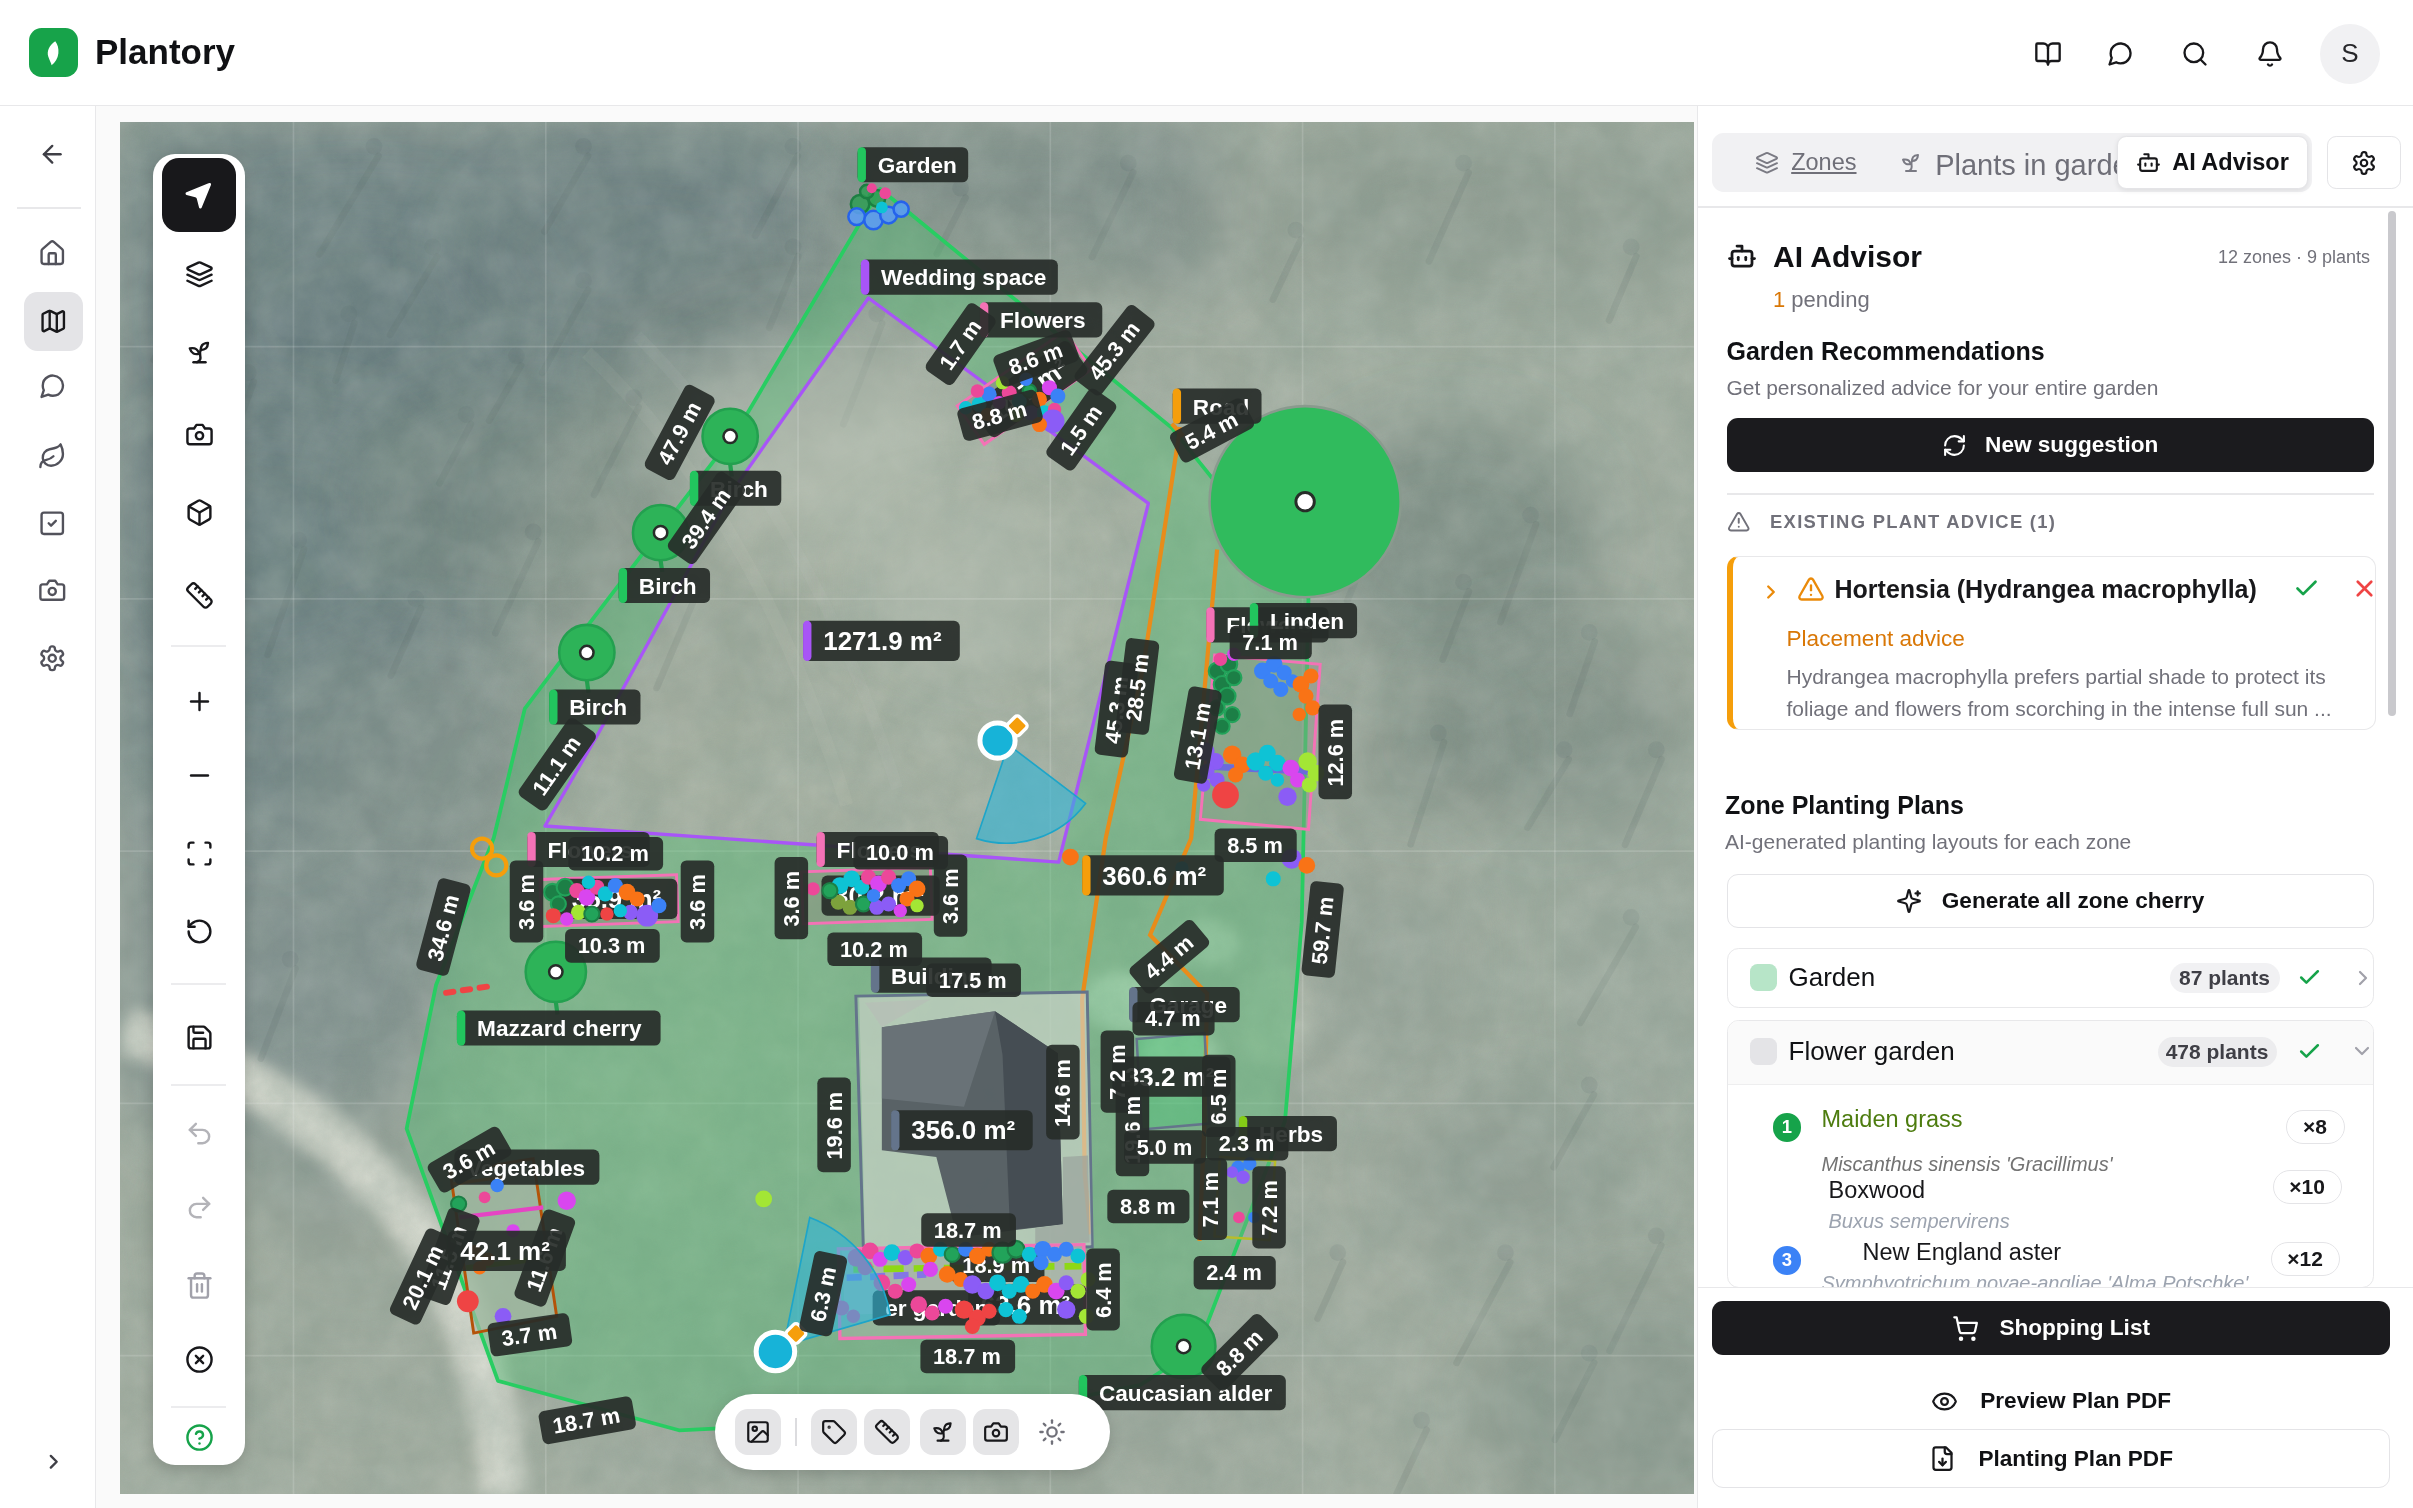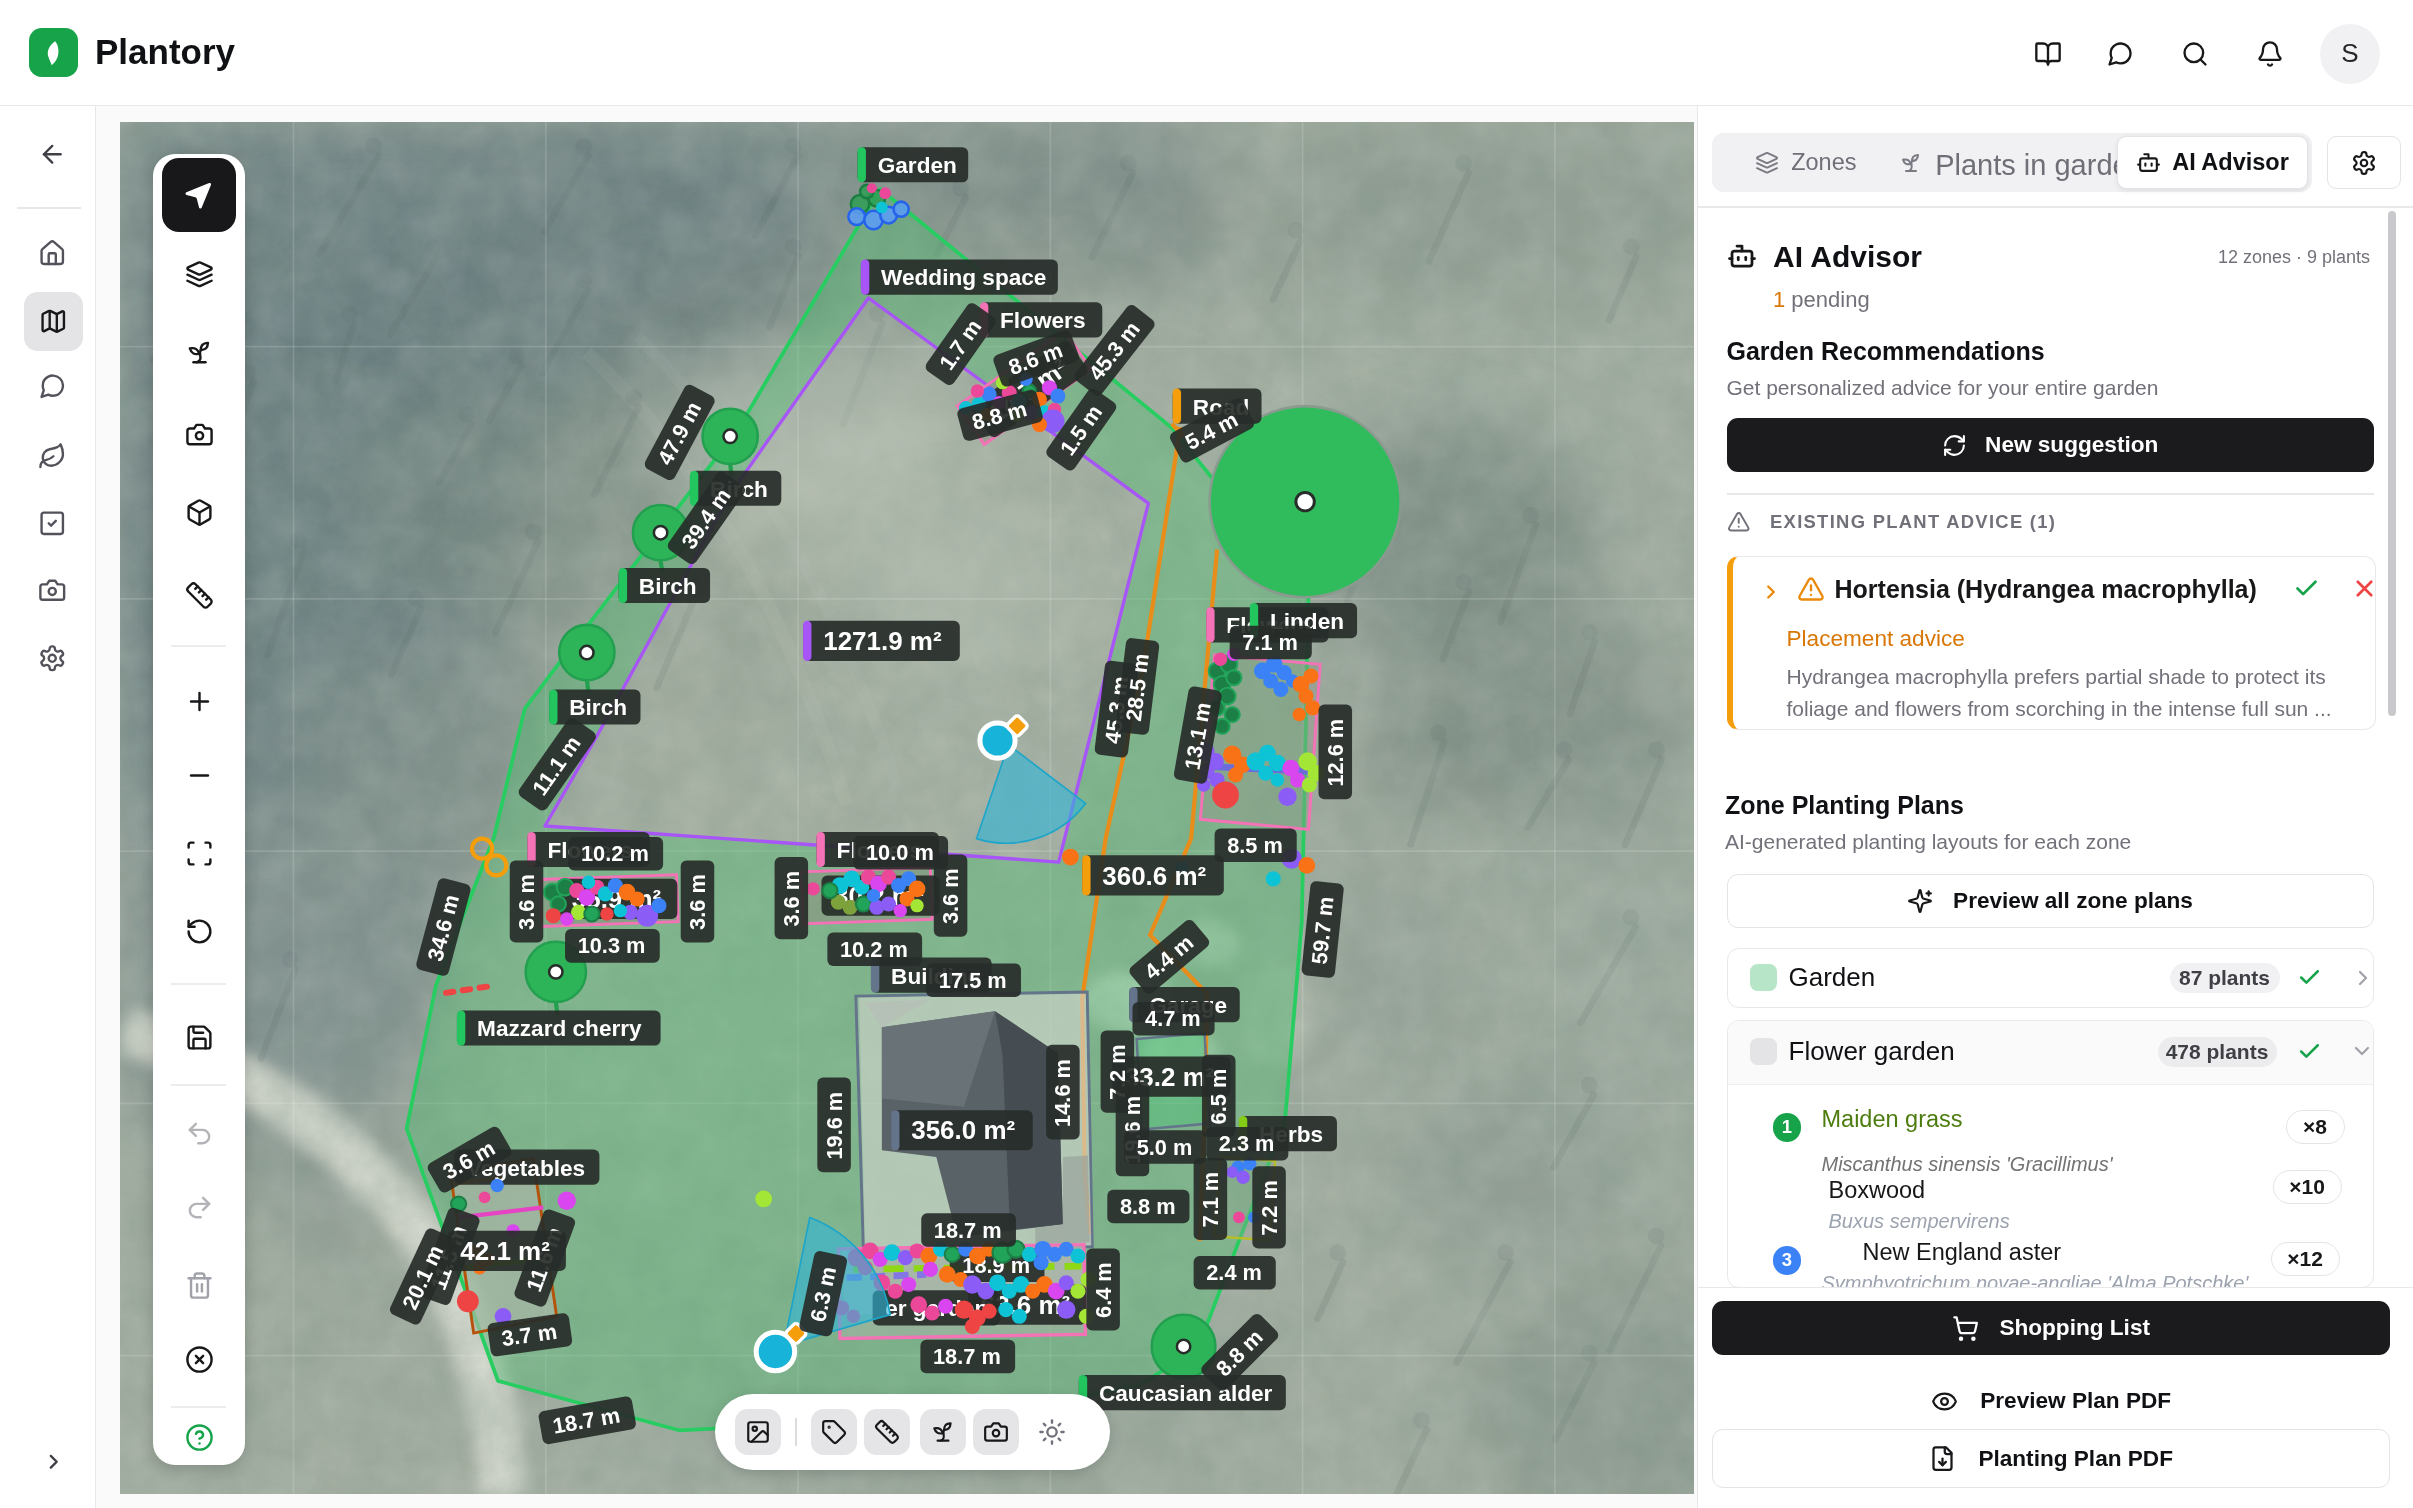--- a/index.html
+++ b/index.html
@@ -1048,21 +1048,21 @@
 
 <div class="abs" style="left:1697px;top:106px;width:717px;height:1402px;background:#fff;border-left:1.7px solid #e8e8ea;z-index:5;">
 
   <div class="abs" style="left:14.2px;top:27px;width:600px;height:59px;background:#f1f1f3;border-radius:11.7px;">
 
     <div class="abs" style="left:43px;top:17.6px;"><svg width="24" height="24" viewBox="0 0 24 24" fill="none" stroke="#7a7a83" stroke-width="2" stroke-linecap="round" stroke-linejoin="round" style="">
           <path d="M12.83 2.18a2 2 0 0 0-1.66 0L2.6 6.08a1 1 0 0 0 0 1.83l8.58 3.91a2 2 0 0 0 1.66 0l8.58-3.9a1 1 0 0 0 0-1.83z"></path>
           <path d="m22 12.18-9.17 4.16a2 2 0 0 1-1.66 0L2 12.18"></path>
           <path d="m22 17.18-9.17 4.16a2 2 0 0 1-1.66 0L2 17.18"></path>
         </svg></div>
-    <div class="abs" style="left:79px;top:16px;color:#6f6f78;font-size:23.5px;">Zones</div>
+    <div class="abs" style="left:79px;top:16px;color:#6f6f78;font-size:23.5px;text-decoration:underline;">Zones</div>
 
     <div class="abs" style="left:187px;top:17.6px;"><svg width="24" height="24" viewBox="0 0 24 24" fill="none" stroke="#7a7a83" stroke-width="2" stroke-linecap="round" stroke-linejoin="round" style="">
           <path d="M7 20h10"></path>
           <path d="M10 20c5.5-2.5.8-6.4 3-10"></path>
           <path d="M9.5 9.4c1.1.8 1.8 2.2 2.3 3.7-2 .4-3.5.4-4.8-.3-1.2-.6-2.3-1.9-3-4.2 2.8-.5 4.4 0 5.5.8z"></path>
           <path d="M14.1 6a7 7 0 0 0-1.1 4c1.9-.1 3.3-.6 4.3-1.4 1-1 1.6-2.3 1.7-4.6-3.1.2-4.2 1-4.9 2z"></path>
         </svg></div>
     <div class="abs" style="left:223px;top:16px;color:#6f6f78;font-size:29px;">Plants in garden</div>
   </div>
 
@@ -1145,21 +1145,21 @@
 
   <div class="abs" style="left:27px;top:685px;font-size:25px;font-weight:bold;color:#101114;">Zone Planting Plans</div>
   <div class="abs" style="left:27px;top:724px;font-size:21px;color:#71717a;">AI-generated planting layouts for each zone</div>
 
   <div class="abs flex" style="left:28.5px;top:768px;width:647px;height:54px;background:#fff;border:1.7px solid #e4e4e7;border-radius:11px;justify-content:center;gap:20px;">
       <svg width="26" height="26" viewBox="0 0 24 24" fill="none" stroke="#18181b" stroke-width="2" stroke-linecap="round" stroke-linejoin="round" style="">
         <path d="M9.937 15.5A2 2 0 0 0 8.5 14.063l-6.135-1.582a.5.5 0 0 1 0-.962L8.5 9.936A2 2 0 0 0 9.937 8.5l1.582-6.135a.5.5 0 0 1 .963 0L14.063 8.5A2 2 0 0 0 15.5 9.937l6.135 1.581a.5.5 0 0 1 0 .964L15.5 14.063a2 2 0 0 0-1.437 1.437l-1.582 6.135a.5.5 0 0 1-.963 0z"></path>
         <path d="M20 3v4"></path>
         <path d="M22 5h-4"></path>
       </svg>
-      <span style="font-size:22.6px;font-weight:bold;color:#101114;">Preview all zone plans</span>
+      <span style="font-size:22.6px;font-weight:bold;color:#101114;">Generate all zone cherry</span>
     </div>
 
   <div class="abs" style="left:28.5px;top:842px;width:647px;height:60px;background:#fff;border:1.7px solid #e8e8ea;border-radius:11.7px;">
     <div class="abs" style="left:22px;top:15px;width:27px;height:27px;background:#b7e5c8;border-radius:7.5px;"></div>
     <div class="abs" style="left:61px;top:13.4px;font-size:26px;color:#101114;">Garden</div>
     <div class="abs flex" style="left:442px;top:14.2px;width:110px;height:30px;background:#f1f1f3;border-radius:15px;justify-content:center;font-size:21px;font-weight:bold;color:#3f3f46;">87 plants</div>
     <div class="abs" style="left:569px;top:16px;"><svg width="25" height="25" viewBox="0 0 24 24" fill="none" stroke="#16a34a" stroke-width="2.4" stroke-linecap="round" stroke-linejoin="round" style="">
           <path d="M20 6 9 17l-5-5"></path>
         </svg></div>
     <div class="abs" style="left:623px;top:17px;"><svg width="24" height="24" viewBox="0 0 24 24" fill="none" stroke="#a1a1aa" stroke-width="2.2" stroke-linecap="round" stroke-linejoin="round" style="">

